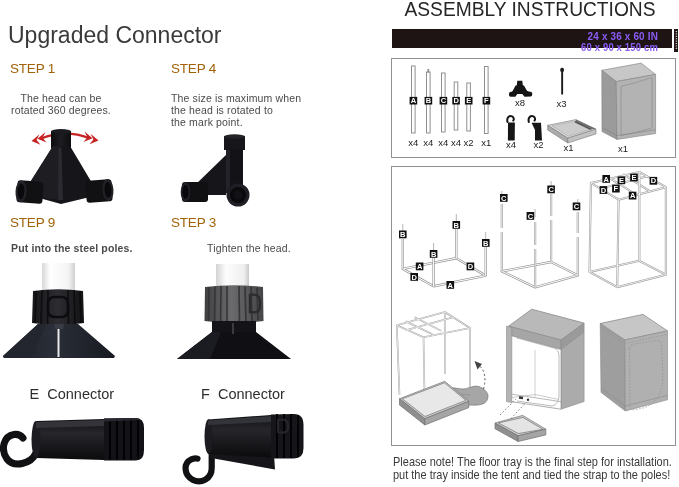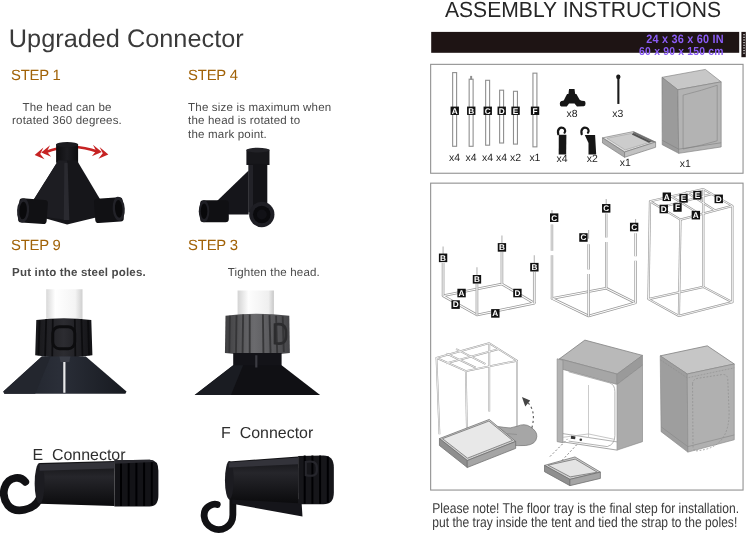--- a/index.html
+++ b/index.html
@@ -17,21 +17,21 @@
 
 <div class="abs" style="left:8px; top:22px; font-size:23px; color:#3a3a3a;text-align:right;">Upgraded Connector</div>
 <div class="abs step" style="left:10px; top:61px;">STEP 1</div>
 <div class="abs step" style="left:171px; top:61px;">STEP 4</div>
 <div class="abs body" style="left:11px; top:93px;text-align:center;">The head can be<br>rotated 360 degrees.</div>
 <div class="abs body" style="left:171px; top:93px;">The size is maximum when<br>the head is rotated to<br>the mark point.</div>
 <div class="abs step" style="left:10px; top:215px;">STEP 9</div>
 <div class="abs step" style="left:171px; top:215px;">STEP 3</div>
 <div class="abs body" style="left:11px; top:243px;font-weight:bold;">Put into the steel poles.</div>
 <div class="abs body" style="left:187px; top:243px;margin-left:20px;">Tighten the head.</div>
-<div class="abs conlabel" style="left:29.5px; top:406px;">E&nbsp; Connector</div>
+<div class="abs conlabel" style="left:29.5px; top:386px;">E&nbsp; Connector</div>
 <div class="abs conlabel" style="left:201px; top:386px;">F&nbsp; Connector</div>
 
 <svg class="abs" style="left:14px; top:126px;" width="102" height="80" viewBox="0 0 102 80">
   <defs>
     <linearGradient id="bk1" x1="0" y1="0" x2="1" y2="0">
       <stop offset="0" stop-color="#0d0d0f"></stop>
         <stop offset="0.5" stop-color="#1d1d21"></stop>
         <stop offset="1" stop-color="#0d0d0f"></stop>
     </linearGradient>
   </defs>

